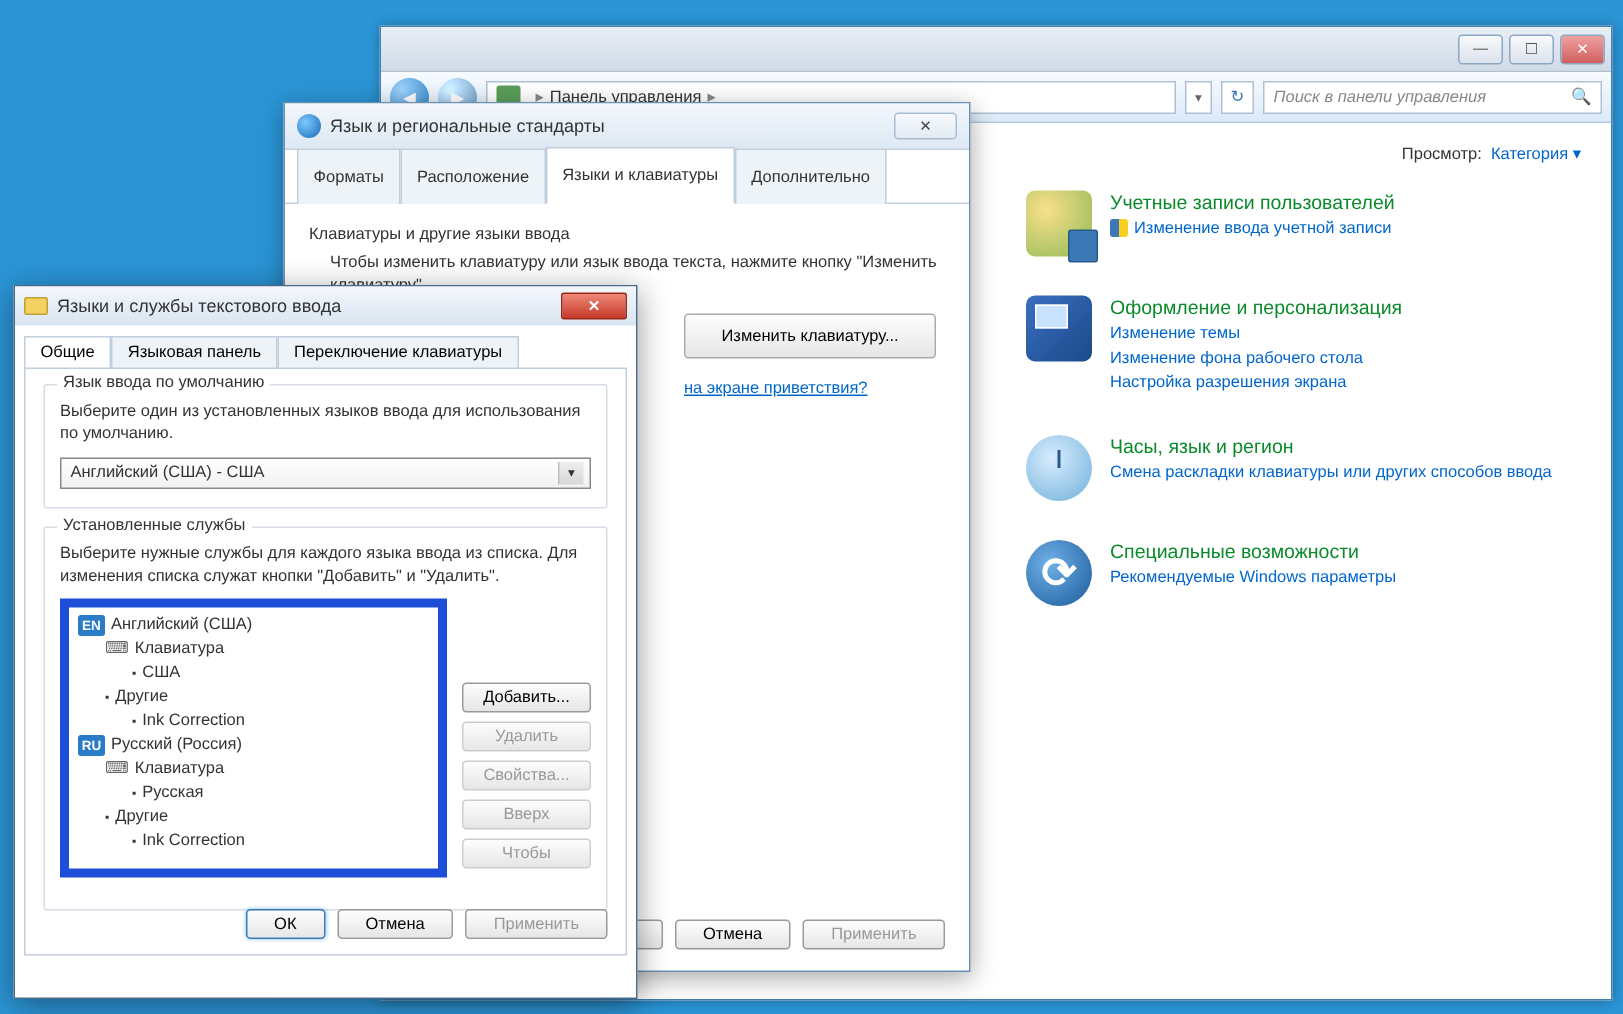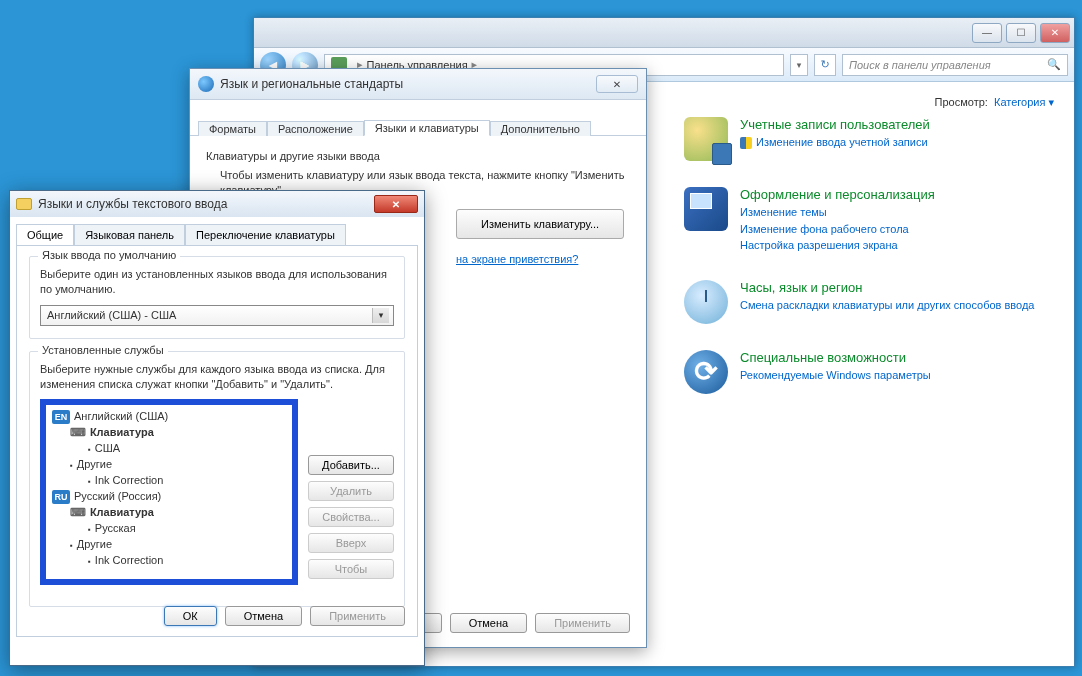--- a/index.html
+++ b/index.html
@@ -16,21 +16,21 @@
 .nav-arrow.disabled { filter: grayscale(.5) brightness(1.2); }
 .breadcrumb { flex:0 0 auto; height:22px; background:#fff; border:1px solid #b0c0d0; display:flex; align-items:center; padding:0 6px; font-size:11px; color:#333; width:460px; }
 .bc-icon { width:16px; height:16px; background:#5a9e5a; border-radius:2px; margin-right:6px; display:inline-block; }
 .bc-sep { color:#888; margin:0 4px; }
 .bc-drop { width:18px; height:22px; border:1px solid #b0c0d0; background:#fff; display:flex; align-items:center; justify-content:center; font-size:9px; color:#666; }
 .refresh { width:22px; height:22px; border:1px solid #b0c0d0; background:#fff; display:flex; align-items:center; justify-content:center; font-size:11px; color:#3b78b5; }
 .searchbox { flex:1; height:22px; background:#fff; border:1px solid #b0c0d0; display:flex; align-items:center; padding:0 6px; font-size:11px; font-style:italic; color:#888; }
 .searchbox .mag { margin-left:auto; font-style:normal; color:#3b78b5; }
 
 .cp-body { padding: 14px 20px; }
-.cp-viewrow { text-align:right; font-size:11px; color:#333; margin-bottom:8px; }
+.cp-viewrow { text-align:right; font-size:11px; color:#333; margin-bottom:18px; }
 .cp-viewrow a { color:#0066cc; text-decoration:none; }
 .cp-categories { display:flex; flex-direction:column; gap:26px; margin-left:410px; }
 .cp-cat { display:flex; gap:12px; }
 .cp-cat-icon { width:44px; height:44px; flex:0 0 44px; border-radius:6px; }
 .ico-users { background: radial-gradient(circle at 30% 30%, #f9e08c, #8fb956); position:relative; }
 .ico-users:after { content:""; position:absolute; right:-4px; bottom:-4px; width:18px; height:20px; background:#3b78b5; border-radius:2px; border:1px solid #2a5a8a; }
 .ico-appearance { background: linear-gradient(135deg,#3b6fc0,#1a4a8a); position:relative; }
 .ico-appearance:after { content:""; position:absolute; left:6px; top:6px; width:20px; height:14px; background:#c9e3ff; border:1px solid #fff; }
 .ico-clock { background: radial-gradient(circle at 40% 35%, #d8ecff, #6fb0d8); border-radius:50%; position:relative; }
 .ico-clock:after { content:""; position:absolute; left:50%; top:50%; width:2px; height:12px; background:#2a5a8a; transform-origin:bottom; transform:translate(-50%,-100%); }
@@ -40,21 +40,21 @@
 .cp-cat-text a { display:block; font-size:11px; color:#0066cc; text-decoration:none; line-height:1.5; }
 .cp-cat-text .shield { display:inline-block; width:12px; height:12px; background:linear-gradient(90deg,#3b78b5 50%,#f9d020 50%); border-radius:2px; margin-right:4px; vertical-align:middle; }
 
 
 .reg-window { position: absolute; left: 189px; top: 68px; width: 458px; height: 580px; background:#fff; border:1px solid #6b8fb0; box-shadow: 0 4px 16px rgba(0,0,0,.35); }
 .reg-title { height:28px; background:linear-gradient(#f3f7fc,#dde8f3); display:flex; align-items:center; padding:15px 8px; font-size:12px; color:#333; border-bottom:1px solid #c0cedd; }
 .reg-title .globe { width:16px; height:16px; border-radius:50%; background:radial-gradient(circle at 35% 35%, #7cc8ff,#1a6ab5); margin-right:6px; }
 .reg-title .spacer { flex:1; }
 .reg-title .closebtn { width:42px; height:18px; background:linear-gradient(#f7fafd,#e2ebf4); border:1px solid #a8bdd4; border-radius:3px; display:flex; align-items:center; justify-content:center; font-size:10px; color:#444; }
 .reg-tabs { height:28px; display:flex; align-items:flex-end; padding:0 8px; background:#fff; border-bottom:1px solid #c0cedd; gap:0; font-size:11px; margin-top:8px; }
-.reg-tab { padding:1px 10px; border:1px solid #c0cedd; border-bottom:none; background:#eef3f8; color:#333; position:relative; top:1px; }
+.reg-tab { padding:12px 10px; border:1px solid #c0cedd; border-bottom:none; background:#eef3f8; color:#333; position:relative; top:1px; }
 .reg-tab.active { background:#fff; border-bottom:1px solid #fff; z-index:2; }
 .reg-content { padding:14px 16px; font-size:11px; color:#333; }
 .reg-group-title { margin-bottom:6px; }
 .reg-desc { margin:4px 0 10px 14px; line-height:1.4; }
 .reg-btn { display:block; margin:0 0 14px 250px; padding:8px 24px; font-size:11px; background:linear-gradient(#fdfdfd,#e6e6e6); border:1px solid #aaa; border-radius:3px; }
 .reg-link { color:#0066cc; text-decoration:underline; margin-left:250px; font-size:11px; }
 .reg-footer { position:absolute; bottom:14px; right:16px; display:flex; gap:8px; }
 .dlg-btn { padding:3px 18px; font-size:11px; background:linear-gradient(#fdfdfd,#e6e6e6); border:1px solid #999; border-radius:3px; }
 .dlg-btn.disabled { color:#999; }
 
@@ -77,21 +77,21 @@
 .ts-tree { flex:1; height:186px; border:6px solid #1d4ed8; background:#fff; padding:4px 6px; overflow:auto; font-size:11px; line-height:1.45; }
 .ts-side { display:flex; flex-direction:column; gap:6px; padding-top:56px; }
 .ts-side button { width:86px; padding:3px 0; font-size:11px; background:linear-gradient(#fdfdfd,#e6e6e6); border:1px solid #999; border-radius:3px; }
 .ts-side button:disabled { color:#999; border-color:#ccc; }
 .tree-lang { display:flex; align-items:center; gap:4px; }
 .lang-badge { display:inline-block; width:18px; height:14px; color:#fff; font-size:9px; font-weight:bold; text-align:center; line-height:14px; border-radius:2px; }
 .lang-en { background:#2a7cc8; }
 .lang-ru { background:#2a7cc8; }
 .tree-sub { margin-left:18px; }
 .tree-sub2 { margin-left:36px; }
-.tree-kb { display:flex; align-items:center; gap:4px;font-weight:bold; }
+.tree-kb { display:flex; align-items:center; gap:4px; }
 .tree-kb:before { content:"⌨"; font-size:11px; color:#666; }
 .tree-item:before { content:"▪"; margin-right:4px; font-size:8px; }
 .ts-footer { position:absolute; bottom:10px; right:12px; display:flex; gap:8px; }
 .ts-footer .dlg-btn.primary { border:1px solid #3b78b5; box-shadow: 0 0 3px #7cb8ff; }
 </style>
 </head>
 <body>
 
 <div class="cp-window">
   <div class="cp-titlebar">

